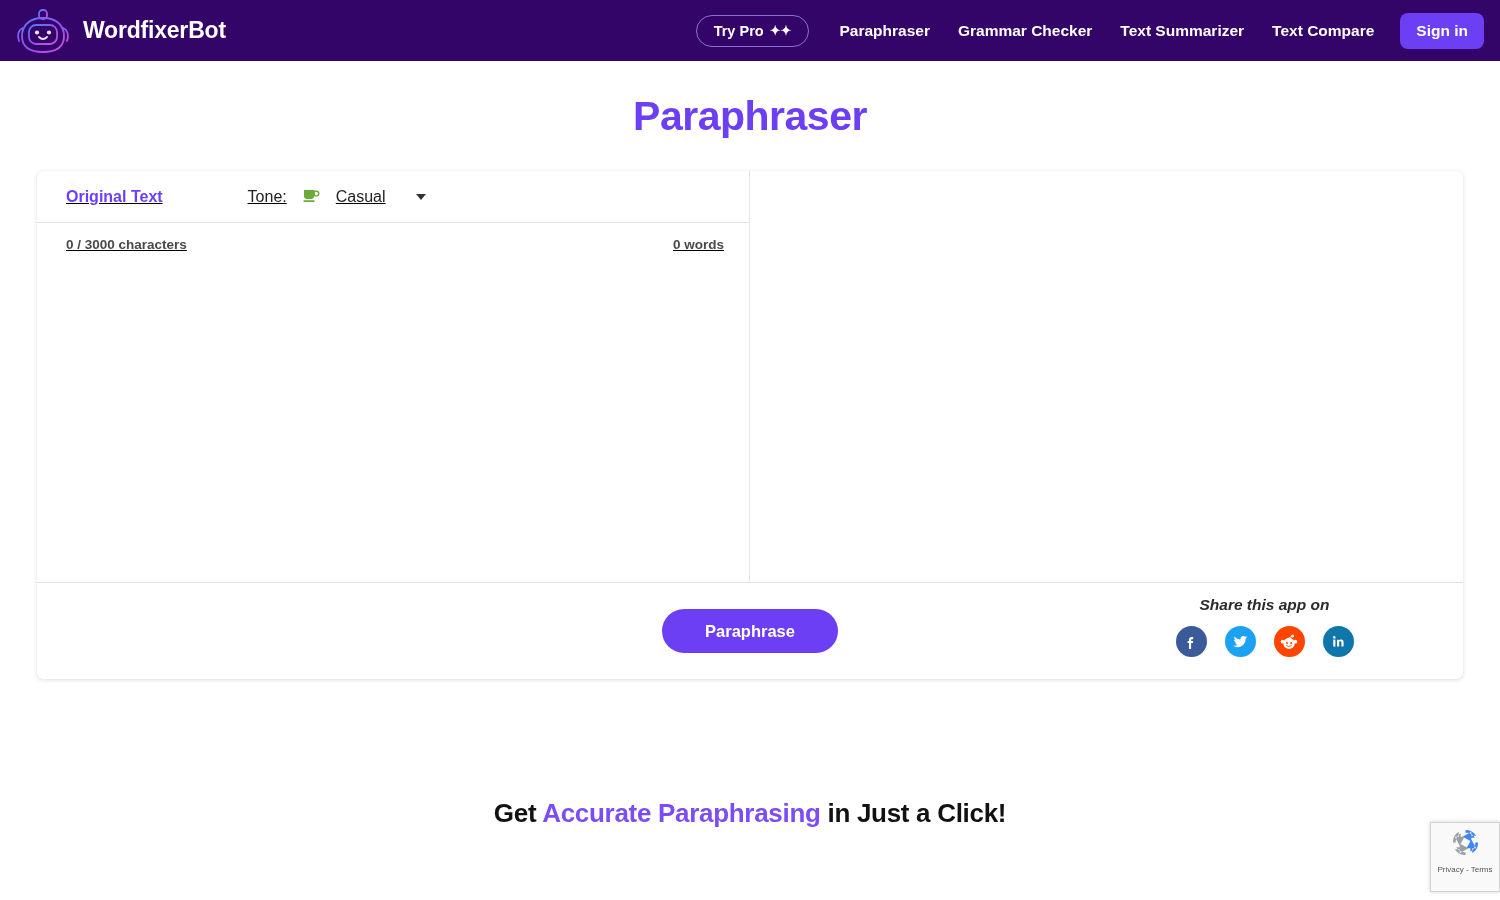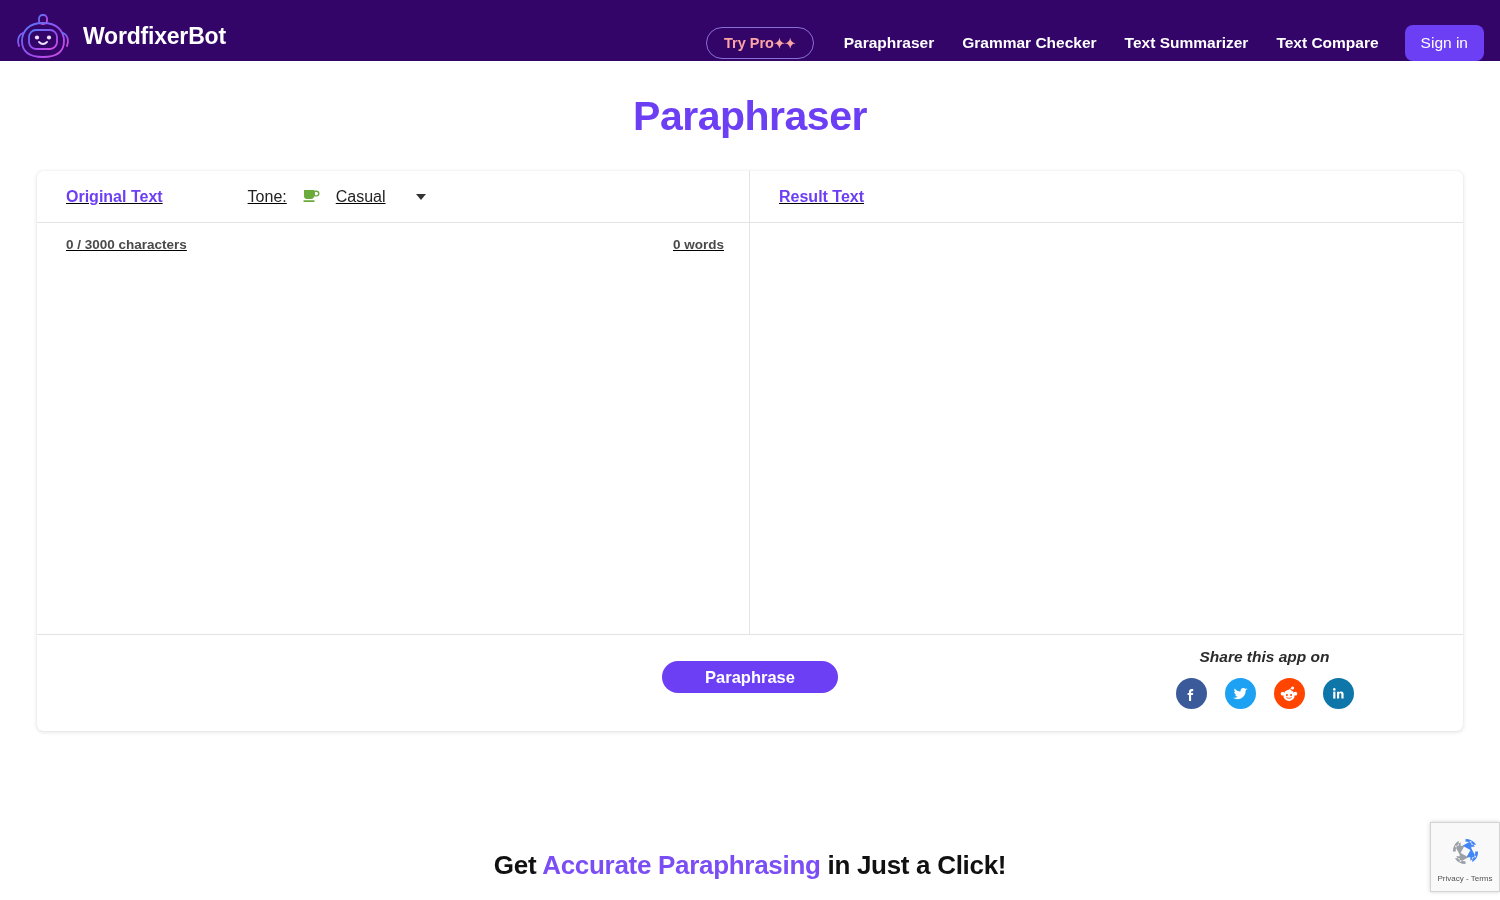--- a/index.html
+++ b/index.html
@@ -10,21 +10,21 @@
     overflow: hidden;
     background: #ffffff;
     font-family: "Liberation Sans", sans-serif;
   }
 
   
   .navbar {
     height: 61px;
     background: #330569;
     display: flex;
-    align-items: flex-end;
+    align-items: center;
     padding: 0 16px 0 14px;
     position: relative;
   }
 
   .brand {
     display: flex;
     align-items: center;
     gap: 11px;
     text-decoration: none;
   }
@@ -42,26 +42,27 @@
   .nav-right {
     margin-left: auto;
     display: flex;
     align-items: center;
     gap: 0px;
   }
 
   .try-pro {
     border: 1px solid #8a6fd8;
     border-radius: 18px;
-    color: #fca5a5;
+    color: #ffffff;
     font-size: 14.5px;
     font-weight: bold;
     padding: 7px 17px;
     display: flex;
     align-items: center;
+    gap: 6px;
     white-space: nowrap;
     cursor: pointer;
     background: transparent;
   }
   .try-pro .sparkle { font-size: 13px; line-height: 1; display: inline-block; }
 
   .nav-link {
     color: #ffffff;
     font-size: 15.5px;
     font-weight: bold;
@@ -69,21 +70,21 @@
     white-space: nowrap;
     padding: 0 14px;
     cursor: pointer;
   }
   .nav-link:first-of-type { margin-left: 16px; }
 
   .signin-btn {
     background: #6c3ef4;
     color: #ffffff;
     font-size: 15.5px;
-    font-weight: normal;
+    font-weight: bold;
     border: none;
     border-radius: 8px;
     padding: 9px 16px;
     margin-left: 12px;
     cursor: pointer;
     font-family: "Liberation Sans", sans-serif;
     white-space: nowrap;
   }
 
   
@@ -172,21 +173,21 @@
     display: flex;
     align-items: center;
     position: relative;
   }
 
   .paraphrase-btn {
     position: absolute;
     left: 625px;
     top: 26px;
     width: 176px;
-    height: 32px;
+    height: 44px;
     background: #6c3ef4;
     color: #ffffff;
     border: none;
     border-radius: 22px;
     font-size: 16.5px;
     font-weight: bold;
     cursor: pointer;
     font-family: "Liberation Sans", sans-serif;
   }
 
@@ -242,21 +243,21 @@
     left: 1430px;
     top: 822px;
     width: 70px;
     height: 70px;
     background: #f9f9f9;
     border: 1px solid #d3d3d3;
     box-shadow: 0 0 4px rgba(0,0,0,0.18);
     display: flex;
     flex-direction: column;
     align-items: center;
-    justify-content: center;
+    justify-content: flex-start;
     padding-top: 3px;
   }
   .recaptcha-text {
     font-size: 8px;
     color: #555555;
     margin-top: 2px;
     white-space: nowrap;
   }
 </style>
 </head>
@@ -338,23 +339,20 @@
 
 
       <div class="counts">
         <span>0 / 3000 characters</span>
         <span>0 words</span>
       </div>
     </div>
 
     <div class="panel right">
 
-      <div class="panel-head">
-        <span class="panel-label">Result Text</span>
-      </div>
 
       <div class="result-body">
         <div class="placeholder" style="padding:26px 29px 0 29px;"></div>
       </div>
 
       <div class="result-foot"></div>
     </div>
   </div>
 
   <div class="card-foot">

